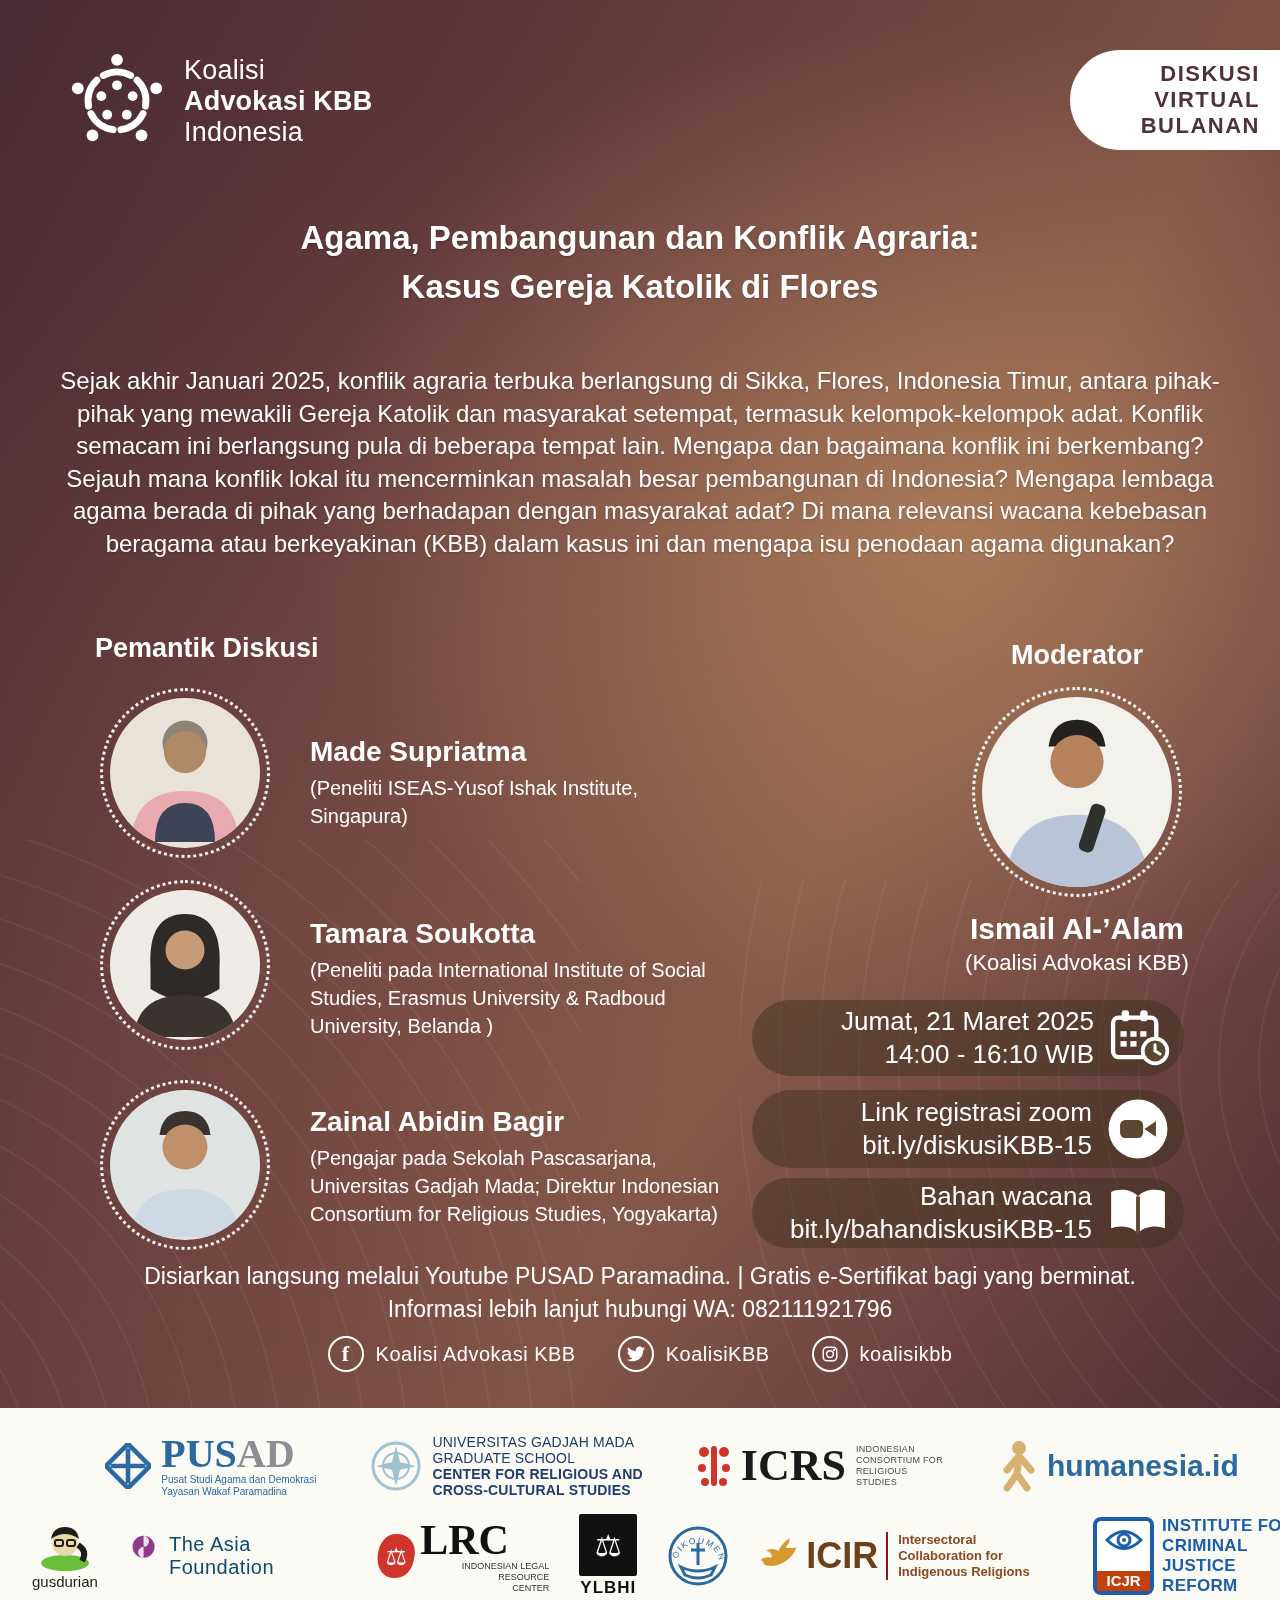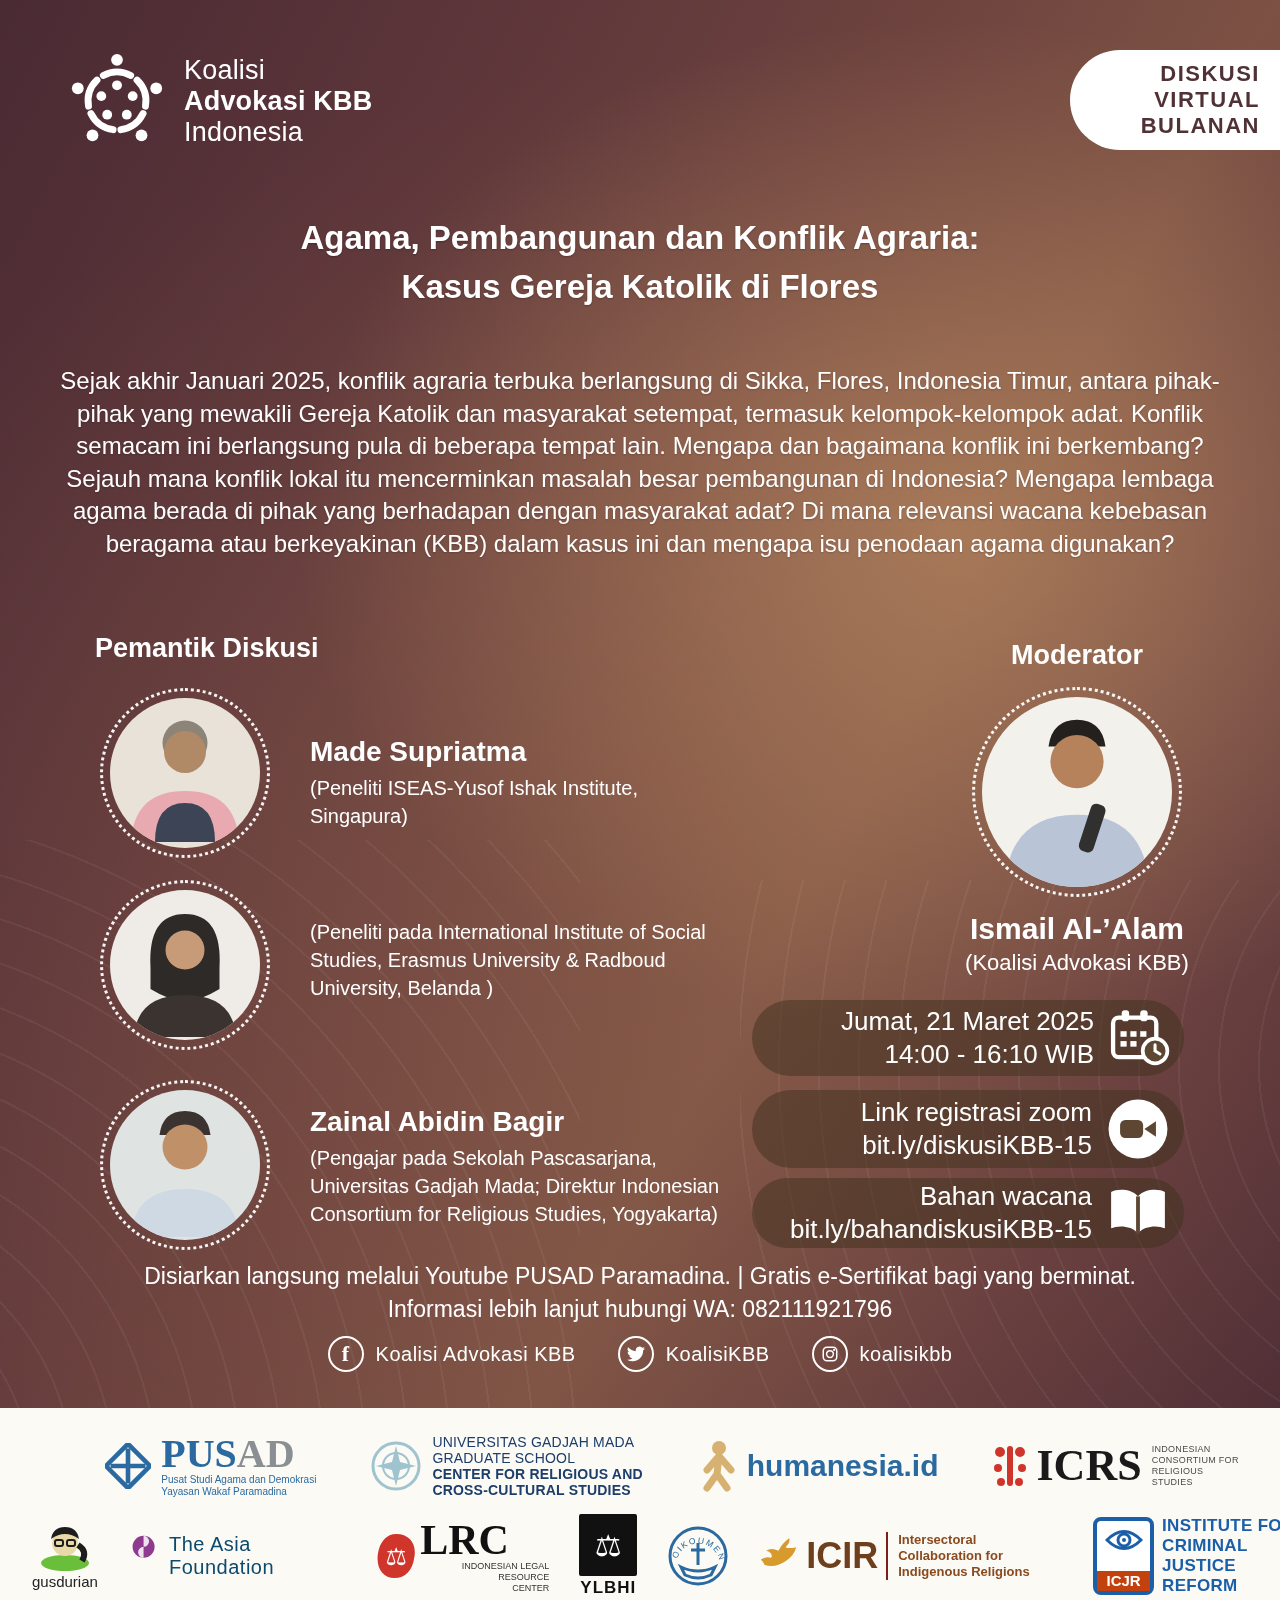--- a/index.html
+++ b/index.html
@@ -170,20 +170,21 @@
     <span class="photo" style="width:150px;height:150px;">
       <svg viewBox="0 0 100 100">
           <rect width="100" height="100" fill="#efece7"></rect>
           <path d="M27 52 Q25 16 50 16 Q75 16 73 52 L73 66 Q60 74 50 74 Q40 74 27 66 Z" fill="#2e2a28"></path>
           <circle cx="50" cy="40" r="13" fill="#c79b77"></circle>
           <path d="M16 98 Q18 70 50 70 Q82 70 84 98 Z" fill="#3a3330"></path>
         </svg>
     </span>
   </div>
   <div class="sp-text" style="top:918px;">
+    <div class="sp-name">Tamara Soukotta</div>
     <div class="sp-aff">(Peneliti pada International Institute of Social Studies, Erasmus University &amp; Radboud University, Belanda )</div>
   </div>
 
   <div class="photo-ring" style="left:100px;top:1080px;">
     <span class="photo" style="width:150px;height:150px;">
       <svg viewBox="0 0 100 100">
           <rect width="100" height="100" fill="#dfe3e2"></rect>
           <path d="M33 30 Q35 14 50 14 Q65 14 67 30 Z" fill="#3b3330"></path>
           <circle cx="50" cy="38" r="15" fill="#c09068"></circle>
           <path d="M14 98 Q16 66 50 66 Q84 66 86 98 Z" fill="#cfd9e4"></path>
@@ -315,46 +316,46 @@
         </svg>
         <div class="ugm-text">
           <div>UNIVERSITAS GADJAH MADA</div>
           <div>GRADUATE SCHOOL</div>
           <div class="bold">CENTER FOR RELIGIOUS AND</div>
           <div class="bold">CROSS-CULTURAL STUDIES</div>
         </div>
       </div>
 
       <div class="plogo">
-        <svg width="40" height="52" viewBox="0 0 40 52">
-          <circle cx="22" cy="8" r="7" fill="#d7b171"></circle>
-          <path d="M22 16 L10 30 M22 16 L34 30 M22 16 L20 34 L10 48 M20 34 L30 48" stroke="#d7b171" stroke-width="7" stroke-linecap="round" fill="none"></path>
-        </svg>
-        <div class="human-word">humanesia.id</div>
-      </div>
-
-      <div class="plogo">
         <svg width="34" height="52" viewBox="0 0 34 52">
           <rect x="14" y="6" width="6" height="40" rx="3" fill="#d0352c"></rect>
           <circle cx="7" cy="12" r="5" fill="#d0352c"></circle>
             <circle cx="27" cy="12" r="5" fill="#d0352c"></circle>
           <circle cx="5" cy="28" r="4" fill="#d0352c"></circle>
             <circle cx="29" cy="28" r="4" fill="#d0352c"></circle>
           <circle cx="8" cy="42" r="4" fill="#d0352c"></circle>
             <circle cx="26" cy="42" r="4" fill="#d0352c"></circle>
         </svg>
         <div class="icrs-word">ICRS</div>
         <div class="icrs-sub">
           <div>INDONESIAN</div>
           <div>CONSORTIUM FOR</div>
           <div>RELIGIOUS</div>
           <div>STUDIES</div>
         </div>
       </div>
 
+      <div class="plogo">
+        <svg width="40" height="52" viewBox="0 0 40 52">
+          <circle cx="22" cy="8" r="7" fill="#d7b171"></circle>
+          <path d="M22 16 L10 30 M22 16 L34 30 M22 16 L20 34 L10 48 M20 34 L30 48" stroke="#d7b171" stroke-width="7" stroke-linecap="round" fill="none"></path>
+        </svg>
+        <div class="human-word">humanesia.id</div>
+      </div>
+
     </div>
 
     <div class="frow frow2">
 
       <div class="plogo" style="flex-direction:column;gap:2px;">
         <svg width="54" height="48" viewBox="0 0 54 48">
           <ellipse cx="27" cy="40" rx="24" ry="8" fill="#6abf3a"></ellipse>
           <circle cx="27" cy="20" r="13" fill="#ead9a8"></circle>
           <path d="M13 16 Q15 4 27 4 Q39 4 41 16 Q34 11 27 11 Q20 11 13 16 Z" fill="#1d1d1b"></path>
           <rect x="17" y="17" width="8" height="6" rx="2" fill="none" stroke="#1d1d1b" stroke-width="2"></rect>

